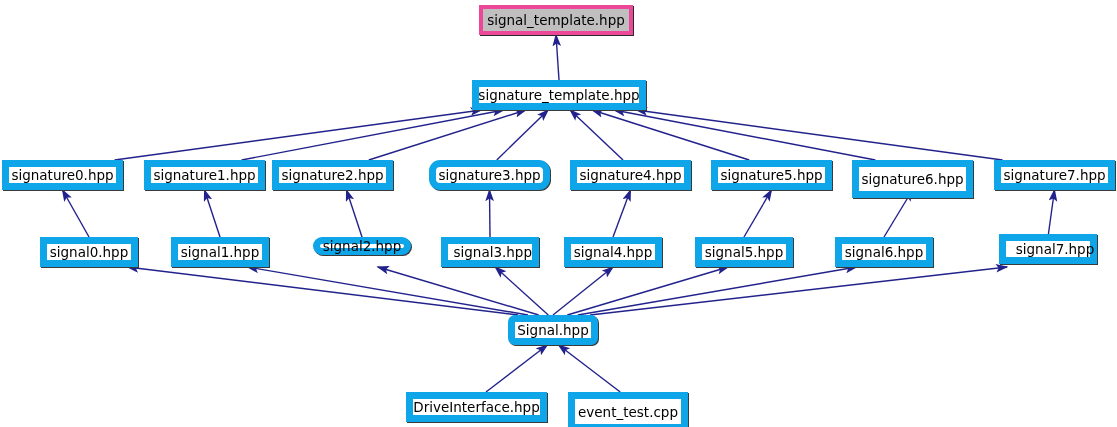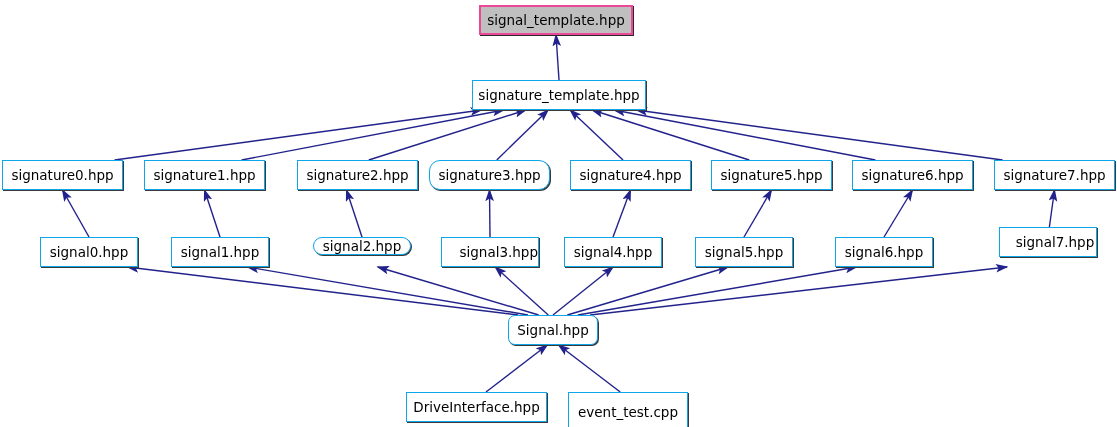--- a/index.html
+++ b/index.html
@@ -8,32 +8,32 @@
     width:1117px;height:427px;
     background:#ffffff;
     font-family:"DejaVu Sans","Liberation Sans",sans-serif;
     overflow:hidden;
   }
   svg#edges{position:absolute;left:0;top:0;width:1117px;height:427px;pointer-events:none;}
   .node{
     position:absolute;
     box-sizing:border-box;
     background:#ffffff;
-    border:1px solid #0ea5e9;
+    border:7px solid #0ea5e9;
     box-shadow:1px 1px 0 0 #3a3a3a;
     display:flex;align-items:center;justify-content:center;
     font-size:13.5px;
     color:#000000;
     white-space:nowrap;
     letter-spacing:0px;
     z-index:5;
   }
   .node.current{
     background:#bfbfbf;
-    border:2px solid #ec4899;
+    border:4px solid #ec4899;
     box-shadow:1px 1px 0 0 #2b2b2b;
   }
   .node .lbl{pointer-events:none;}
 </style>
 </head>
 <body>
 
 <div id="canvas">
   <svg id="edges" xmlns="http://www.w3.org/2000/svg">
     <defs>
@@ -77,33 +77,33 @@
       </div>
       <div class="node" style="left: 472px; top: 80px; width: 174px; height: 30px;">
         <span class="lbl">signature_template.hpp</span>
       </div>
       <div class="node" style="left: 2px; top: 160px; width: 121px; height: 30px;">
         <span class="lbl">signature0.hpp</span>
       </div>
       <div class="node" style="left: 144px; top: 160px; width: 121px; height: 30px;">
         <span class="lbl">signature1.hpp</span>
       </div>
-      <div class="node" style="left: 297px; top: 160px; width: 121px; height: 30px;">
+      <div class="node" style="left: 272px; top: 160px; width: 121px; height: 30px;">
         <span class="lbl">signature2.hpp</span>
       </div>
       <div class="node" style="left: 429px; top: 160px; width: 121px; height: 30px; border-radius: 11px;">
         <span class="lbl">signature3.hpp</span>
       </div>
       <div class="node" style="left: 570px; top: 160px; width: 121px; height: 30px;">
         <span class="lbl">signature4.hpp</span>
       </div>
       <div class="node" style="left: 711px; top: 160px; width: 121px; height: 30px;">
         <span class="lbl">signature5.hpp</span>
       </div>
-      <div class="node" style="left: 852px; top: 160px; width: 121px; height: 30px;">
+      <div class="node" style="left: 852px; top: 160px; width: 121px; height: 38px;">
         <span class="lbl">signature6.hpp</span>
       </div>
       <div class="node" style="left: 994px; top: 160px; width: 121px; height: 30px;">
         <span class="lbl">signature7.hpp</span>
       </div>
       <div class="node" style="left: 40px; top: 237px; width: 98px; height: 30px;">
         <span class="lbl">signal0.hpp</span>
       </div>
       <div class="node" style="left: 171px; top: 237px; width: 98px; height: 30px;">
         <span class="lbl">signal1.hpp</span>
@@ -116,21 +116,21 @@
       </div>
       <div class="node" style="left: 564px; top: 237px; width: 98px; height: 30px;">
         <span class="lbl">signal4.hpp</span>
       </div>
       <div class="node" style="left: 695px; top: 237px; width: 98px; height: 30px;">
         <span class="lbl">signal5.hpp</span>
       </div>
       <div class="node" style="left: 835px; top: 237px; width: 98px; height: 30px;">
         <span class="lbl">signal6.hpp</span>
       </div>
-      <div class="node" style="left: 999px; top: 227px; width: 98px; height: 30px; padding-left: 14px;">
+      <div class="node" style="left: 999px; top: 234px; width: 98px; height: 30px; padding-left: 14px;">
         <span class="lbl">signal7.hpp</span>
       </div>
       <div class="node" style="left: 508px; top: 315px; width: 90px; height: 30px; border-radius: 7px;">
         <span class="lbl">Signal.hpp</span>
       </div>
       <div class="node" style="left: 406px; top: 392px; width: 141px; height: 30px; text-align: right;">
         <span class="lbl">DriveInterface.hpp</span>
       </div>
       <div class="node" style="left: 568px; top: 392px; width: 120px; height: 39px;">
         <span class="lbl">event_test.cpp</span>

